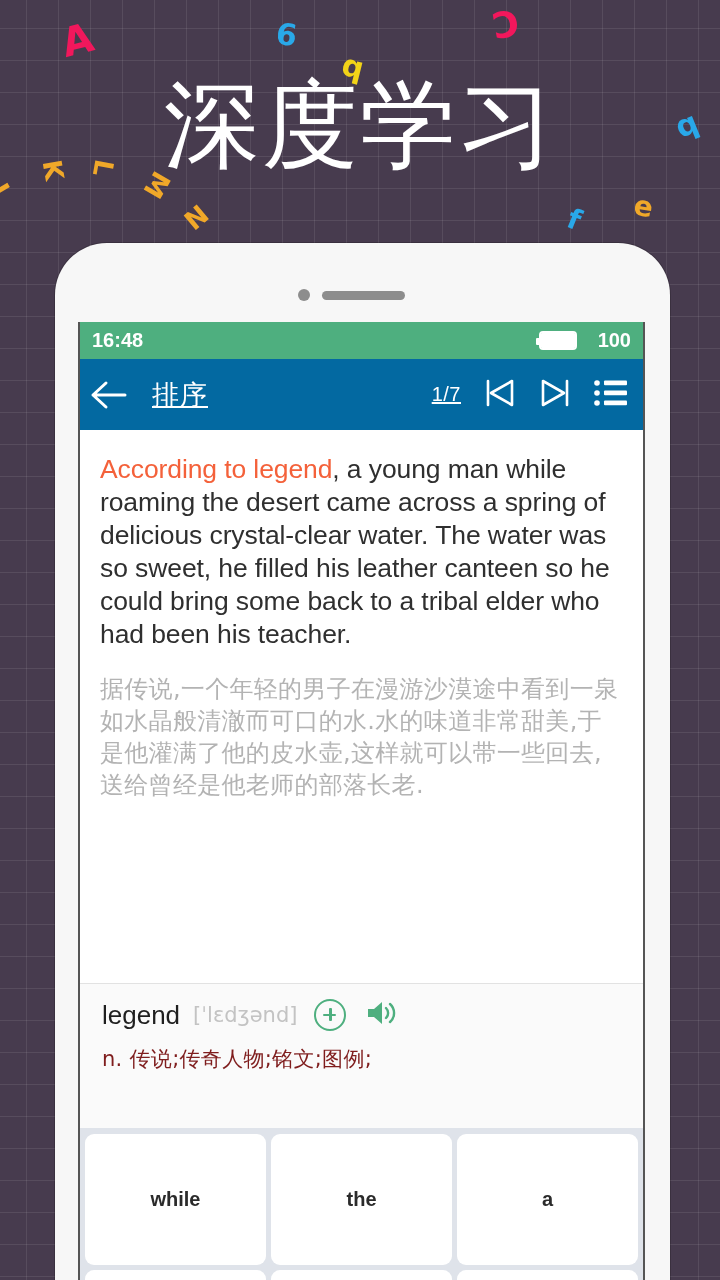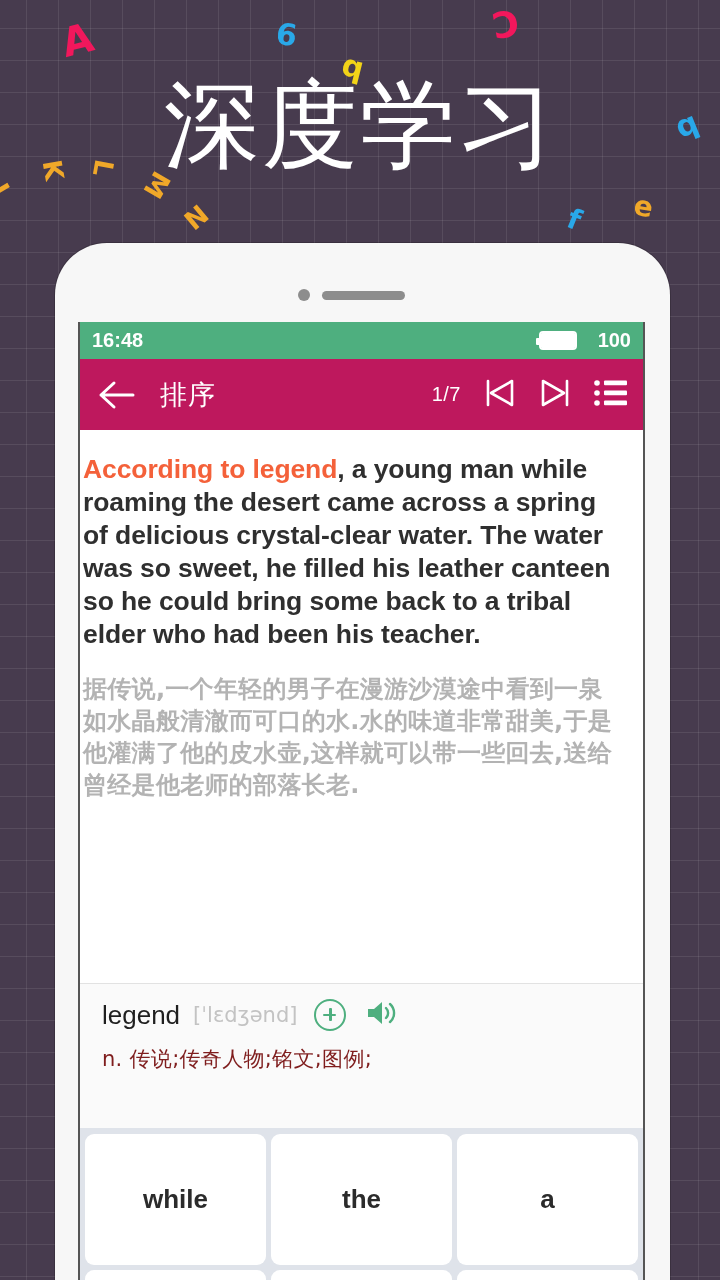--- a/index.html
+++ b/index.html
@@ -105,40 +105,40 @@
   }
   .batt::after{
     content:""; position:absolute; left:-5px; top:5px;
     width:3px; height:7px; background:#fff; border-radius:1px 0 0 1px;
   }
   .batt i{ display:block; width:100%; height:100%; background:#fff; border-radius:1px; }
 
   
   #toolbar{
     flex:0 0 71px; height:71px;
-    background:#be185d;
+    background:#0369a1;
     display:flex; align-items:center;
-    padding:0 16px 0 18px;
+    padding:0 16px 0 10px;
     color:#fff;
+    text-decoration:underline;
   }
   #back-arrow{ width:40px; height:32px; flex:0 0 auto; }
   #toolbar-title{
     font-size:27px; margin-left:22px; letter-spacing:1px;
     font-family:"DejaVu Sans",sans-serif;
   }
   #page-counter{ margin-left:auto; font-size:20px; letter-spacing:0.5px; }
   .tb-icon{ margin-left:21px; flex:0 0 auto; }
 
   
   #passage{
     flex:1 1 auto;
     background:#ffffff;
-    padding:23px 19px 0 3px;
+    padding:23px 19px 0 20px;
     overflow:hidden;
-    font-weight:bold;
   }
   #eng{
     font-size:26.5px;
     line-height:33px;
     color:#2f2f2f;
     letter-spacing:-0.1px;
   }
   #eng .hl{ color:#f4613a; }
   #zh{
     margin-top:22px;
@@ -186,21 +186,21 @@
     gap:5px;
     align-content:start;
     height:215px;
     overflow:hidden;
   }
   .tile{
     background:#ffffff;
     border-radius:9px;
     height:131px;
     display:flex; align-items:center; justify-content:center;
-    font-size:26px; font-weight:700; color:#2b2b2b;
+    font-size:20px; font-weight:700; color:#2b2b2b;
   }
 </style>
 </head>
 <body>
 
 <div id="backdrop"></div>
 
 <div id="glyph-layer">
     <span class="glyph" style="left: 62px; top: 20px; font-size: 40px; color: rgb(242, 23, 92); transform: rotate(-14deg);">A</span>
     <span class="glyph" style="left: 276px; top: 20px; font-size: 30px; color: rgb(41, 168, 232); transform: rotate(8deg);">6</span>

